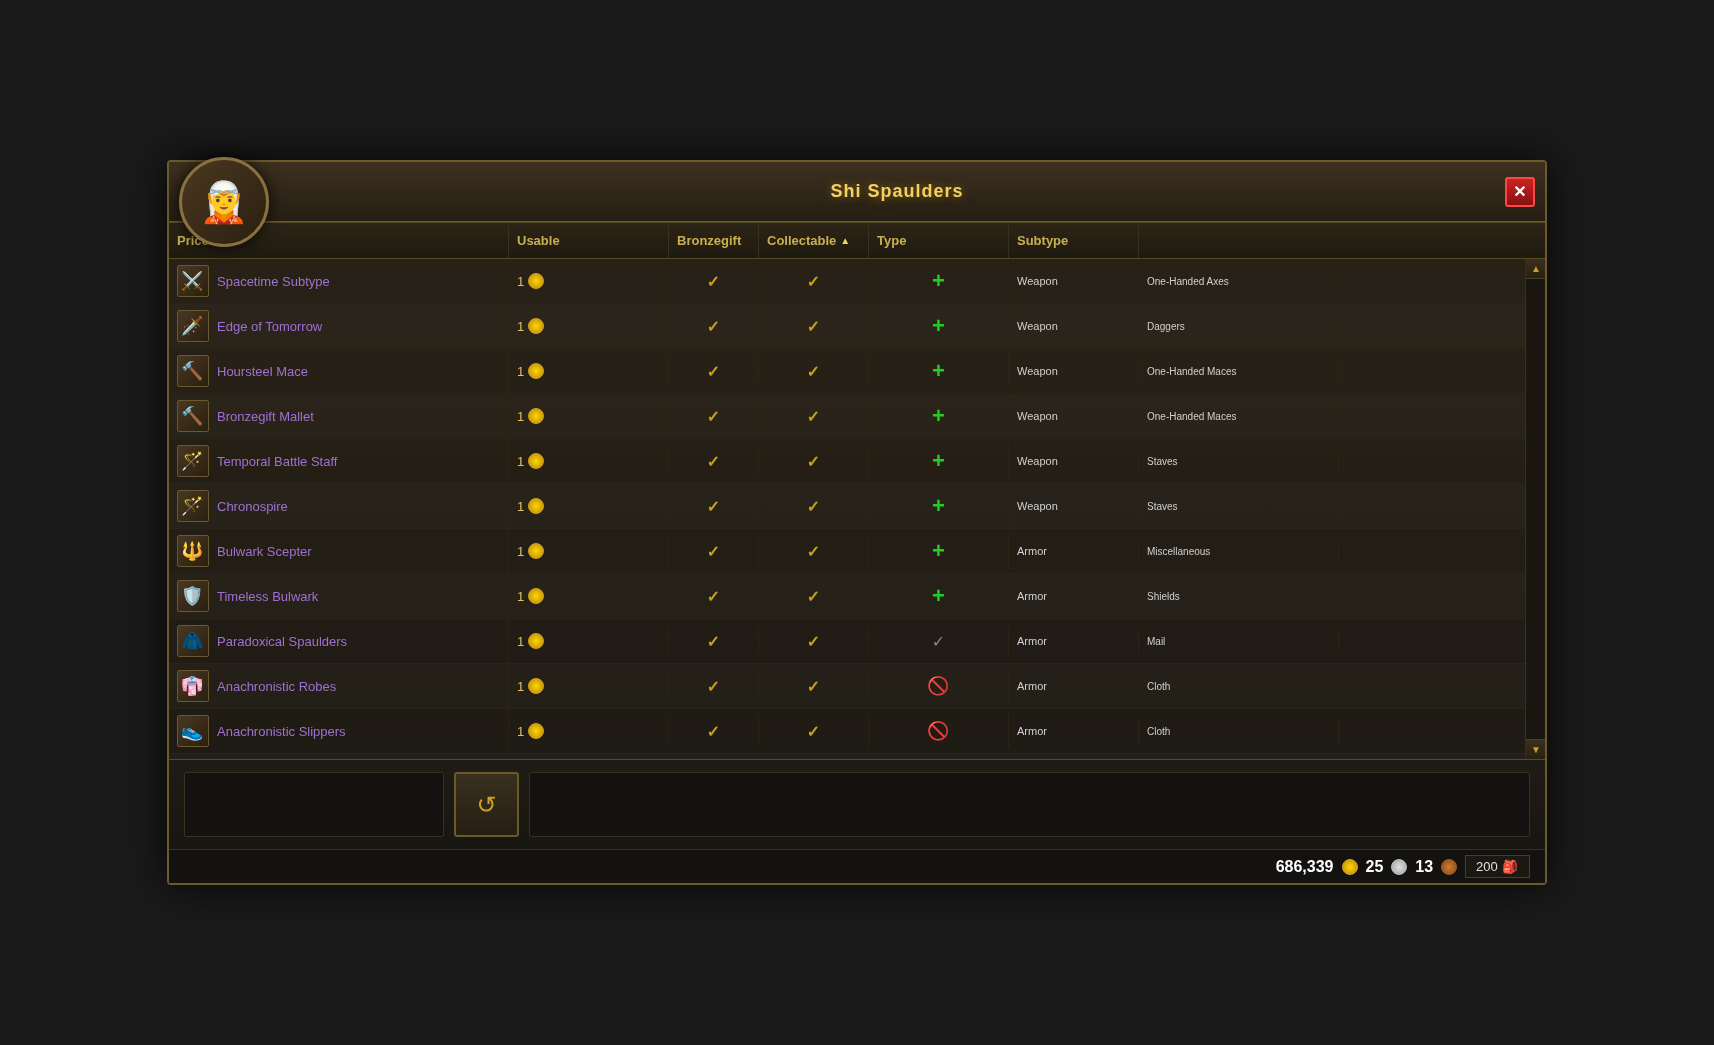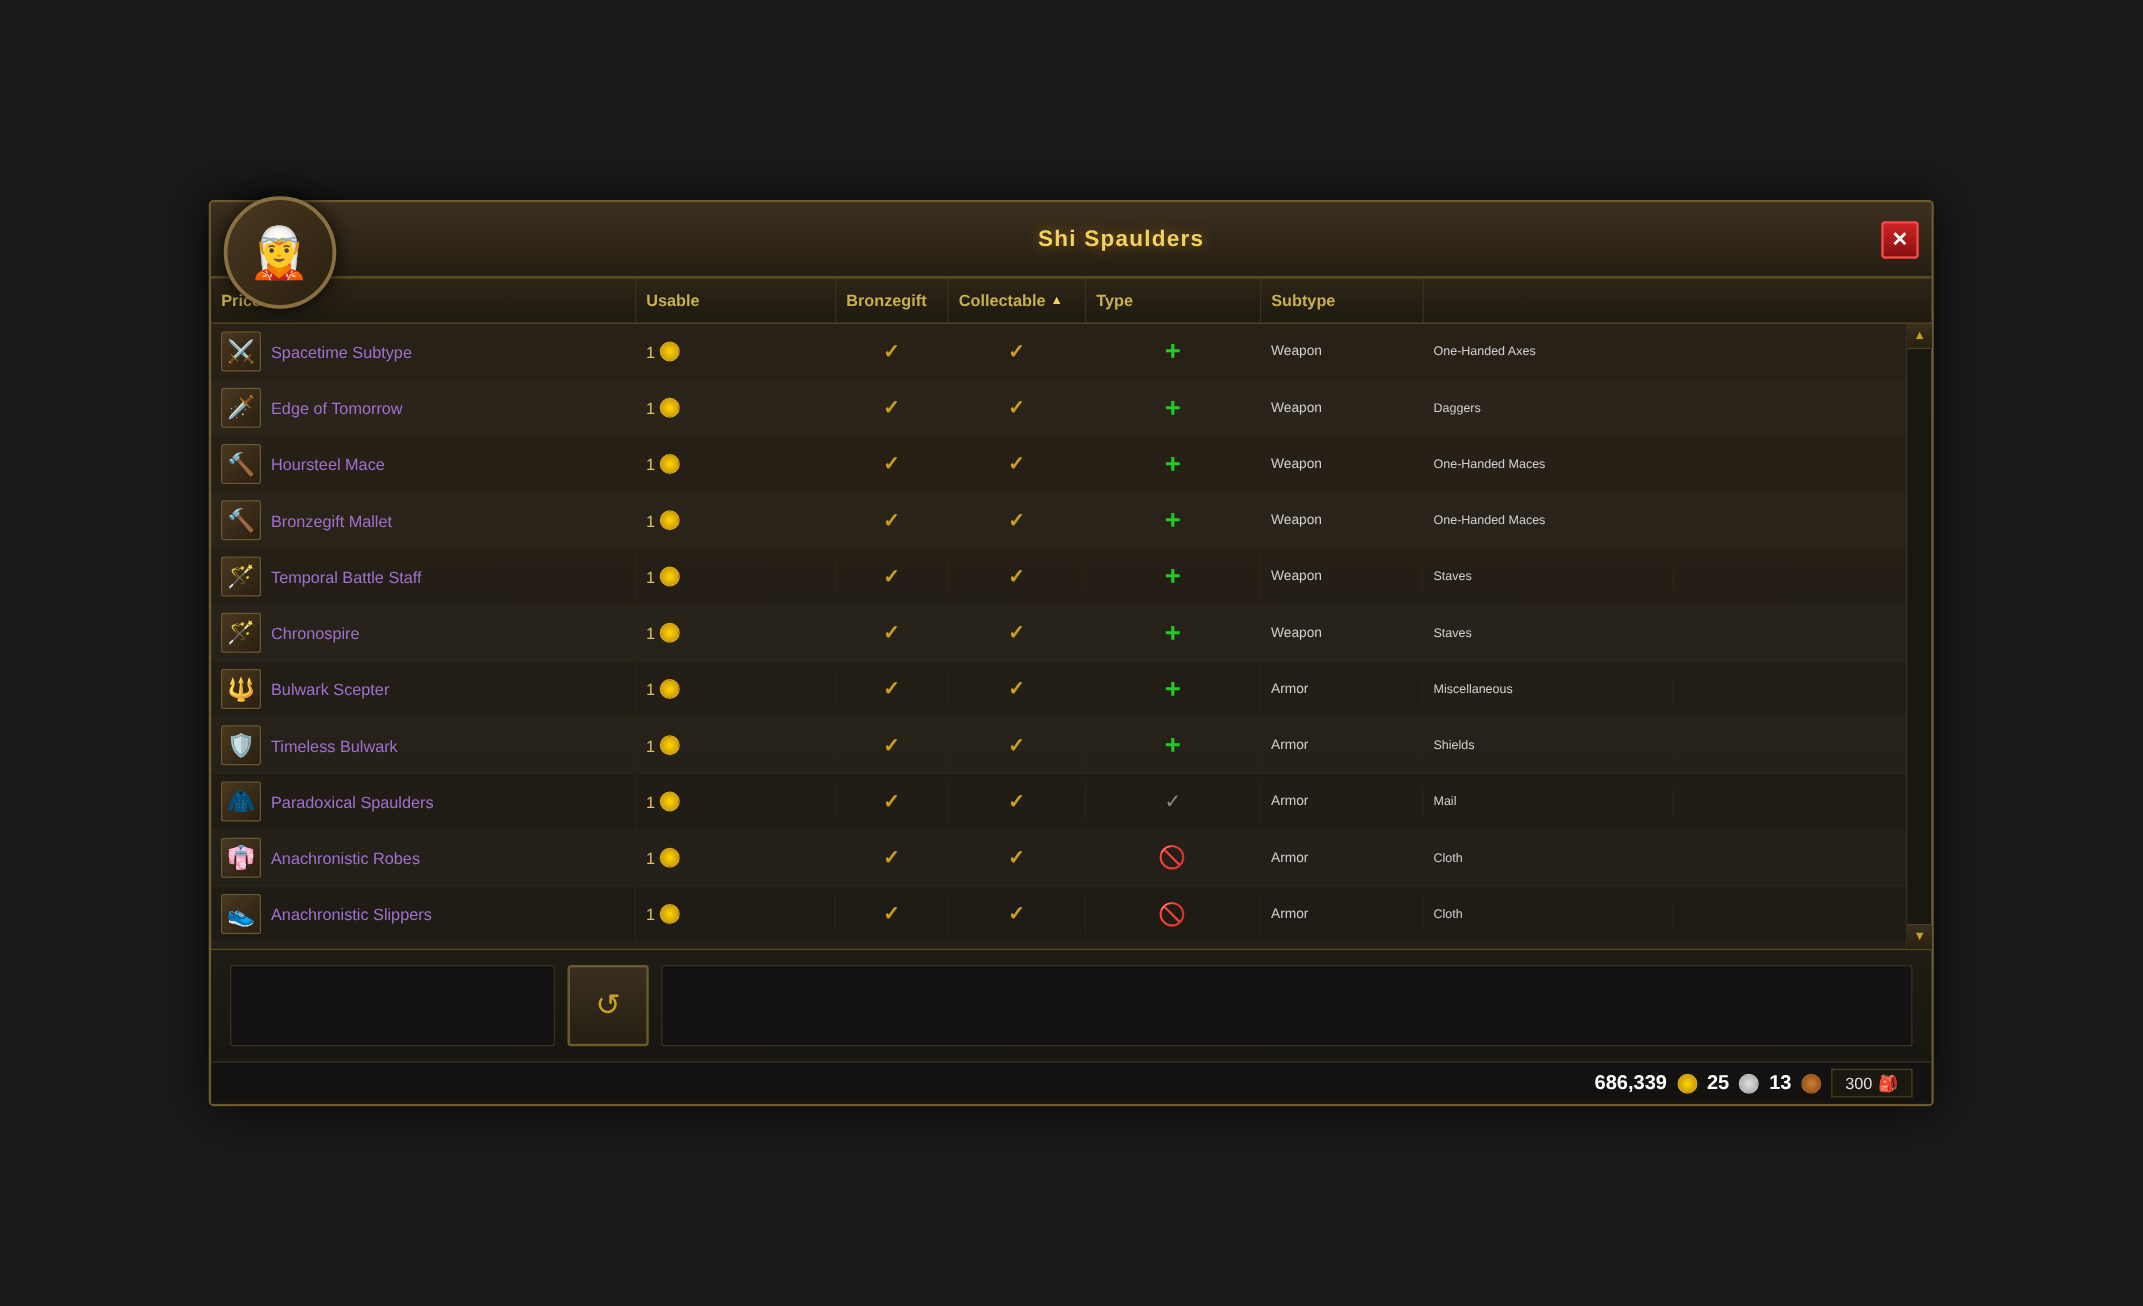--- a/index.html
+++ b/index.html
@@ -725,20 +725,20 @@
   <div class="bottom-bar">
     <div></div>
     <div style="display:flex; align-items:center; gap:8px;">
       <span class="currency-value">686,339</span>
       <span class="coin-gold"></span>
       <span class="currency-value">25</span>
       <span class="coin-silver"></span>
       <span class="currency-value">13</span>
       <span class="coin-copper"></span>
       <div class="bag-value">
-        <span>300</span>
+        <span>200</span>
         <span>🎒</span>
       </div>
     </div>
   </div>
 
 
 </div>
 
 </body></html>

